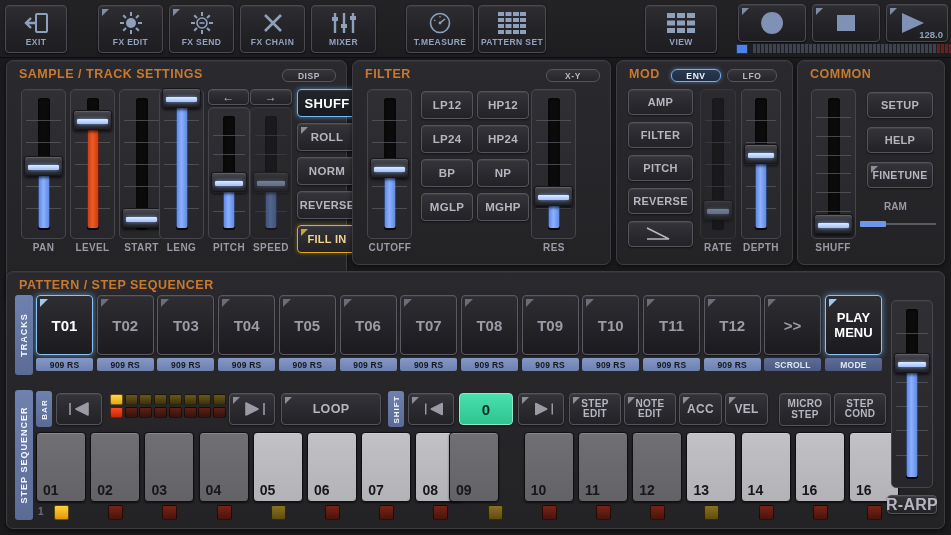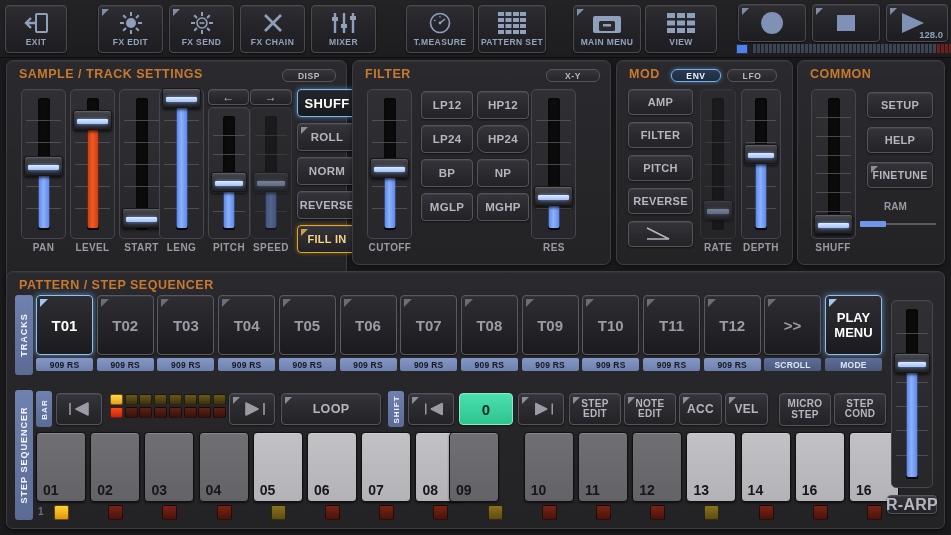--- a/index.html
+++ b/index.html
@@ -296,31 +296,20 @@
             <rect x="0" y="18" width="6" height="4"></rect>
             <rect x="7.5" y="18" width="6" height="4"></rect>
             <rect x="15" y="18" width="6" height="4"></rect>
             <rect x="22" y="18" width="6" height="4"></rect>
           </g>
         </svg>
     </div>
     <div class="lbl">PATTERN SET</div>
   </div>
 
-  <div class="tb-btn" style="left:573px;width:68px">
-    <div class="corner-tri"></div>
-    <div class="tb-ico">
-      <svg width="28" height="22" viewBox="0 0 28 22">
-          <path d="M2 4 h24 a2 2 0 0 1 2 2 v13 a2 2 0 0 1 -2 2 h-24 a2 2 0 0 1 -2 -2 v-13 a2 2 0 0 1 2 -2z" fill="#8fa0bd"></path>
-          <rect x="6" y="9" width="16" height="10" rx="1.5" fill="#2a2a2e"></rect>
-          <rect x="10" y="12" width="8" height="2.5" fill="#8fa0bd"></rect>
-        </svg>
-    </div>
-    <div class="lbl">MAIN MENU</div>
-  </div>
 
   <div class="tb-btn" style="left:645px;width:72px">
     <div class="tb-ico">
       <svg width="28" height="20" viewBox="0 0 28 20">
           <g fill="#8fa0bd">
             <rect x="0" y="0" width="8" height="5"></rect>
             <rect x="10" y="0" width="8" height="5"></rect>
             <rect x="20" y="0" width="8" height="5"></rect>
             <rect x="0" y="7.5" width="8" height="5"></rect>
             <rect x="10" y="7.5" width="8" height="5"></rect>
@@ -546,21 +535,21 @@
         </div>
         <div class="fill" style="top: 112px; bottom: 10px;"></div>
         <div class="knob" style="top: 96px;"></div>
       </div>
       <div class="sl-label" style="left: 176px; top: 181px; width: 50px;">RES</div>
     </div>
   <div id="filter-types">
       <div class="btn" style="left: 68px; top: 30px; width: 52px; height: 28px; font-size: 11.5px;">LP12</div>
       <div class="btn" style="left: 124px; top: 30px; width: 52px; height: 28px; font-size: 11.5px;">HP12</div>
       <div class="btn" style="left: 68px; top: 64px; width: 52px; height: 28px; font-size: 11.5px;">LP24</div>
-      <div class="btn" style="left: 124px; top: 64px; width: 52px; height: 28px; font-size: 11.5px; border-radius: 9px;">HP24</div>
+      <div class="btn" style="left: 124px; top: 64px; width: 52px; height: 28px; font-size: 11.5px;">HP24</div>
       <div class="btn" style="left: 68px; top: 98px; width: 52px; height: 28px; font-size: 11.5px;">BP</div>
       <div class="btn" style="left: 124px; top: 98px; width: 52px; height: 28px; font-size: 11.5px;">NP</div>
       <div class="btn" style="left: 68px; top: 132px; width: 52px; height: 28px; font-size: 11.5px;">MGLP</div>
       <div class="btn" style="left: 124px; top: 132px; width: 52px; height: 28px; font-size: 11.5px;">MGHP</div>
     </div>
 </div>
 
 <div class="panel" style="left:616px;top:60px;width:177px;height:205px">
   <div class="panel-title">MOD</div>
   <div class="tiny-pill on" style="left:54px;top:8px;width:50px">ENV</div>

